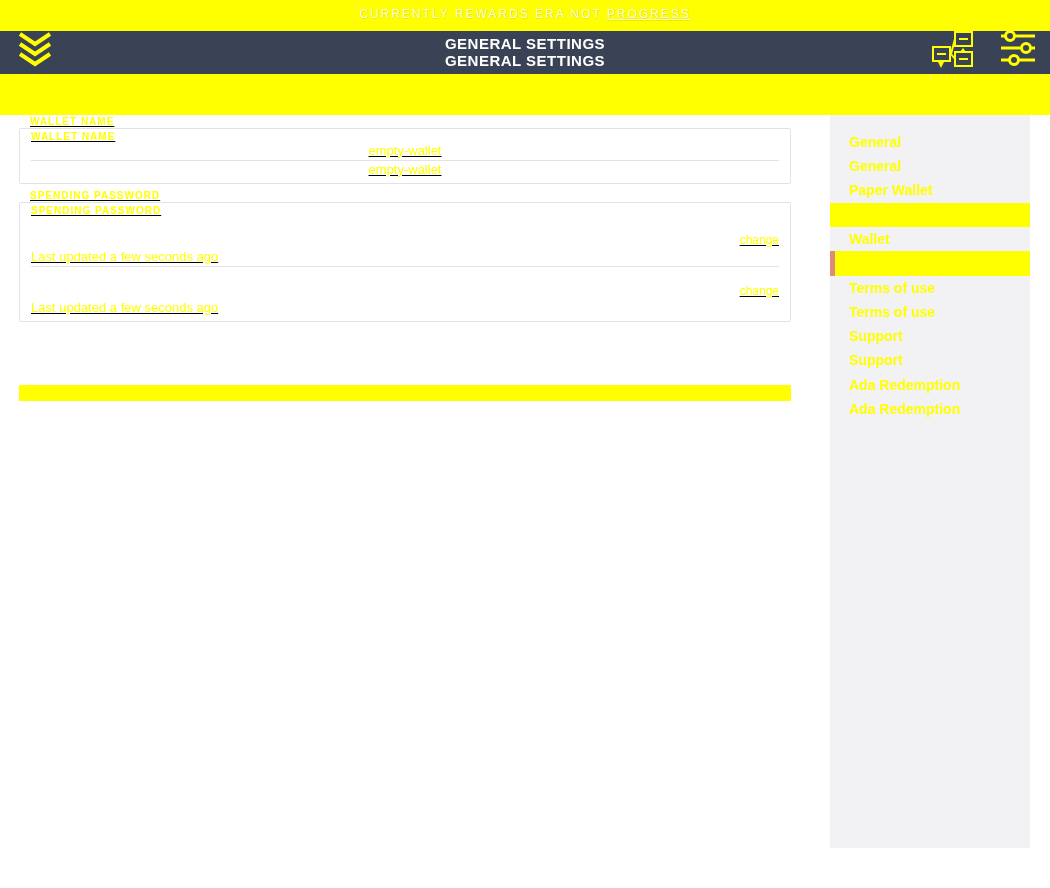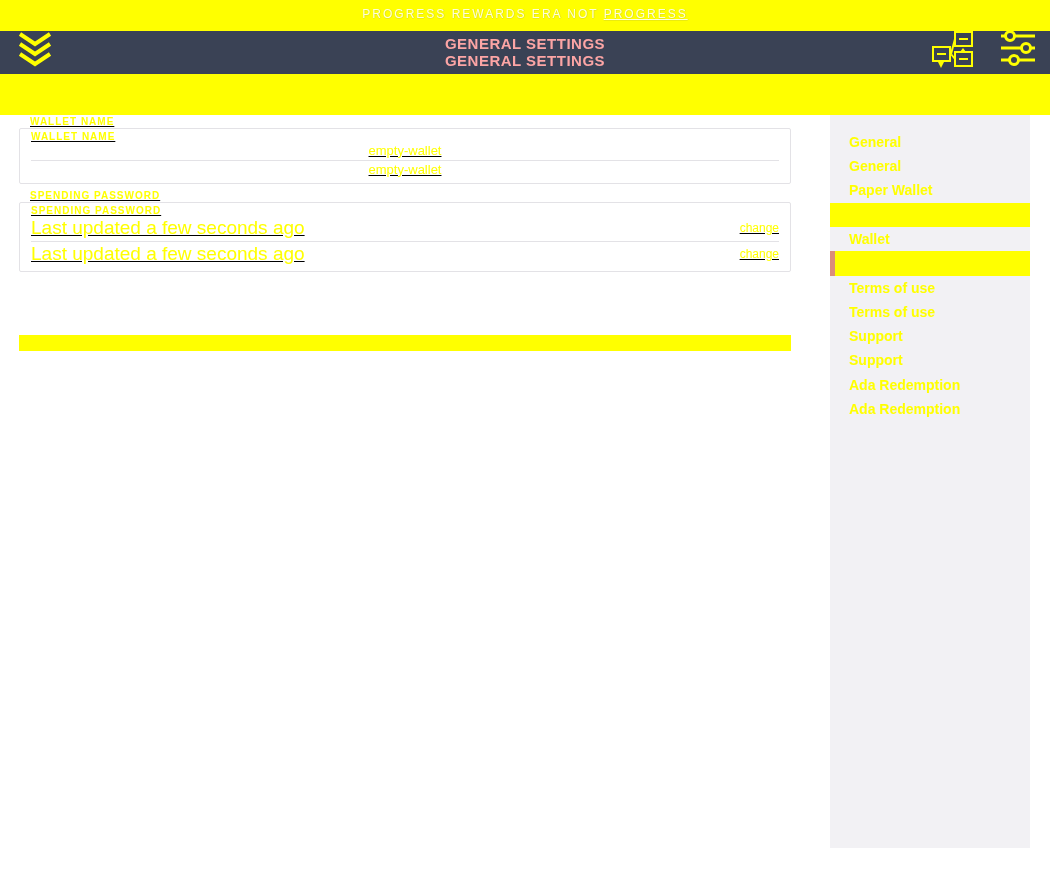--- a/index.html
+++ b/index.html
@@ -42,21 +42,21 @@
       left: 18px;
       top: 50%;
       transform: translateY(-50%);
       color: #ffff00;
     }
     .topbar-title-wrap {
       text-align: center;
       line-height: 1.15;
     }
     .topbar-title {
-      color: #fca5a5;
+      color: #ffffff;
       font-size: 15px;
       font-weight: 800;
       letter-spacing: 0.5px;
     }
     .topbar-right {
       position: absolute;
       right: 15px;
       top: 50%;
       transform: translateY(-50%);
       display: flex;
@@ -125,22 +125,23 @@
     }
     .row { display:flex; justify-content:space-between; align-items:center;}
     .change-link {
       color: #ffff00;
       font-size: 12px;
       cursor: pointer;
       font-weight: 400;
     }
     .meta {
       color: #ffff00;
-      font-size: 19px;
+      font-size: 13px;
       font-weight: 500;
+      margin-top: 32px;
     }
 
     .divider {
       background:#ffff00;
       height:16px;
       margin-top:63px;
     }
 
     .sidebar ul { list-style:none; }
     .sidebar li {
@@ -162,21 +163,21 @@
       left:0;top:0;bottom:0;
       width:5px;
       background:#db8d79;
     }
   </style>
 </head>
 <body>
 
 <div class="banner">
   <div class="banner-line2">
-    <span>PROGRESS REWARDS ERA NOT </span><span class="banner-link">PROGRESS</span>
+    <span>CURRENTLY REWARDS ERA NOT </span><span class="banner-link">PROGRESS</span>
   </div>
 </div>
 
 <div class="topbar">
   <div class="topbar-left icon-btn">
     <svg width="34" height="36" viewBox="0 0 34 36" fill="none">
       <path d="M2 2 L17 12 L32 2" stroke="#ffff00" stroke-width="4"></path>
       <path d="M2 12 L17 22 L32 12" stroke="#ffff00" stroke-width="4"></path>
       <path d="M2 22 L17 32 L32 22" stroke="#ffff00" stroke-width="4"></path>
     </svg>

